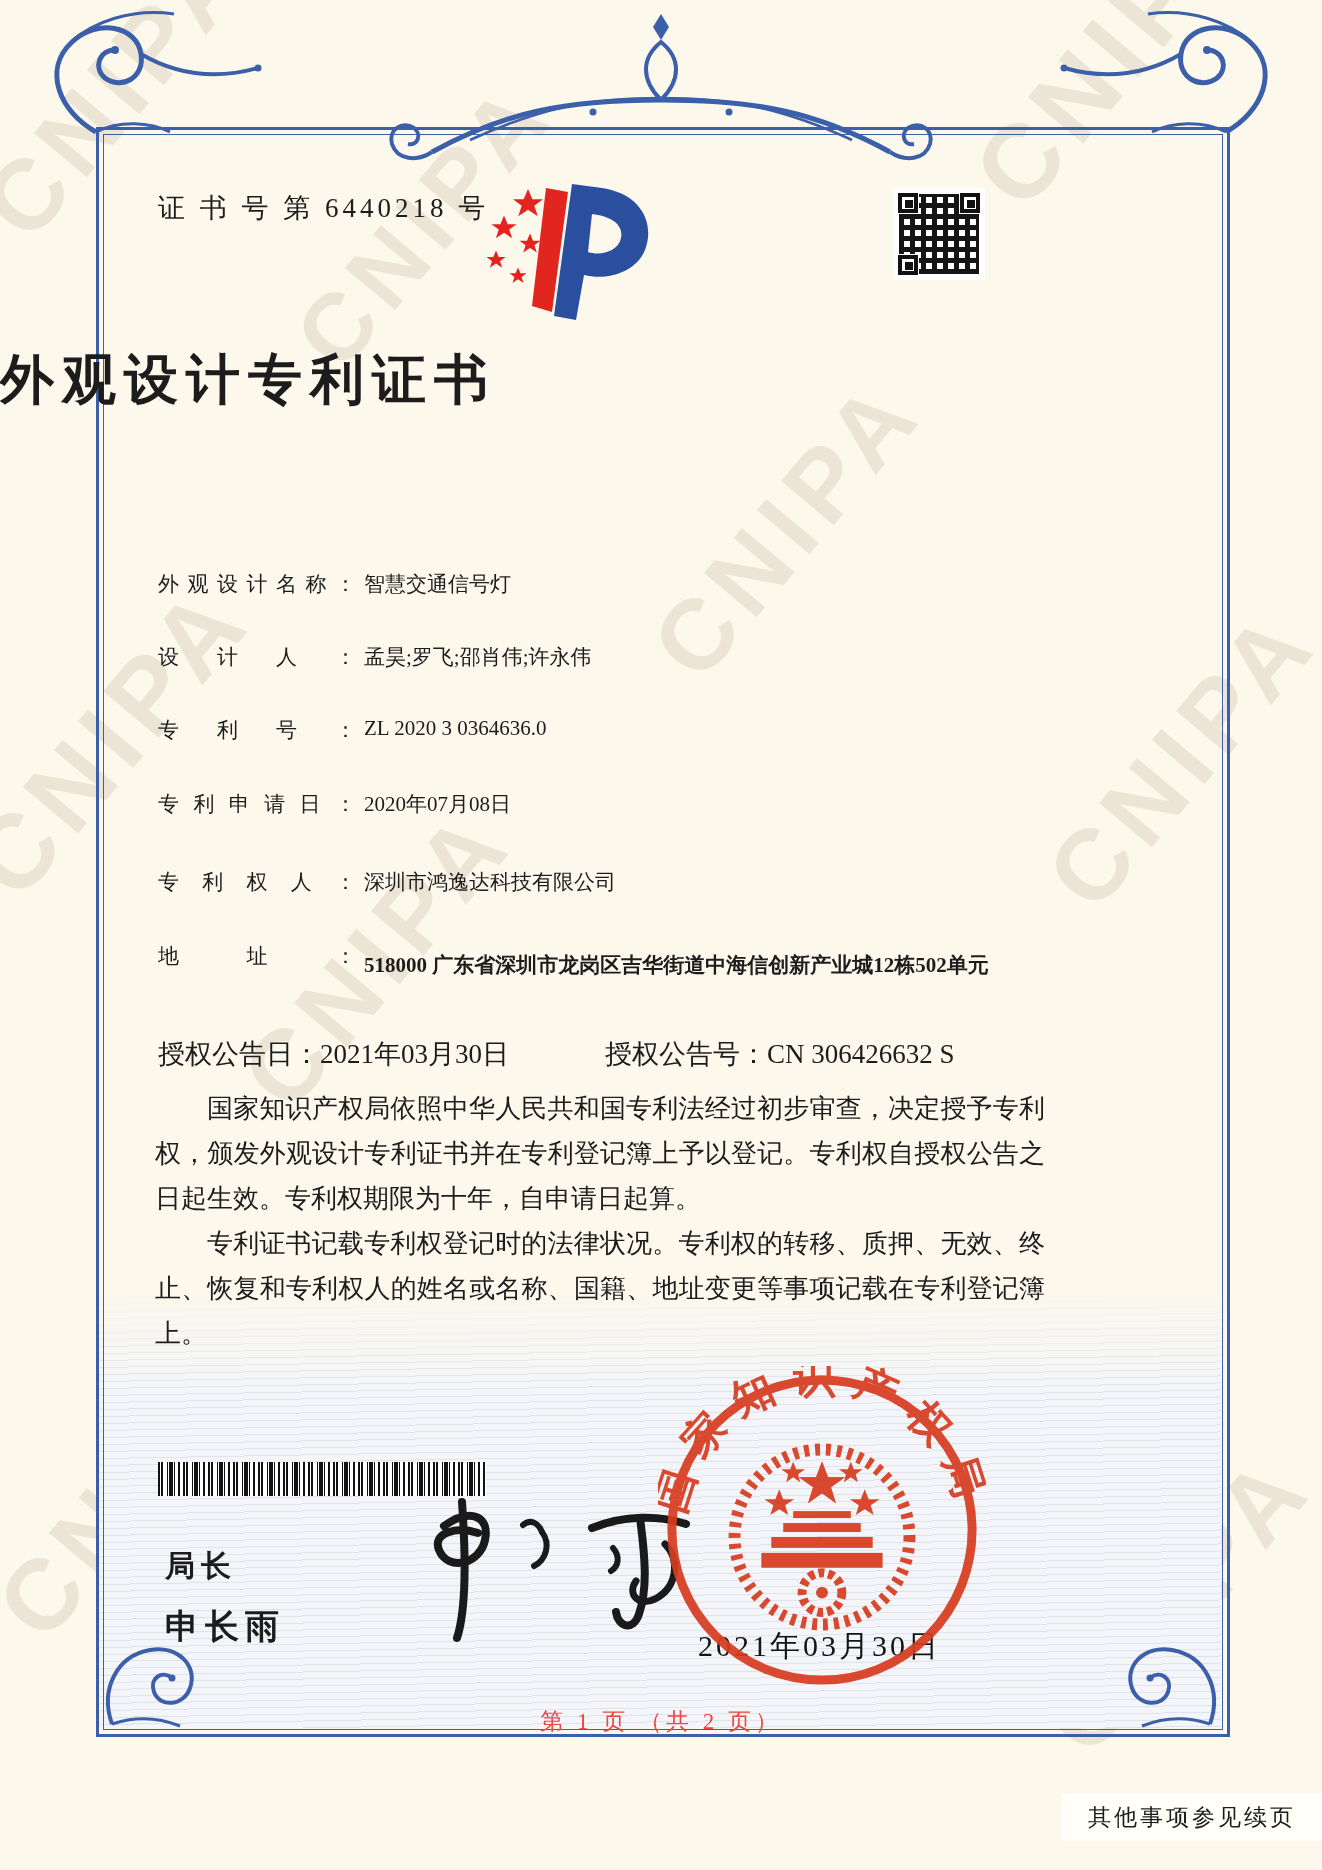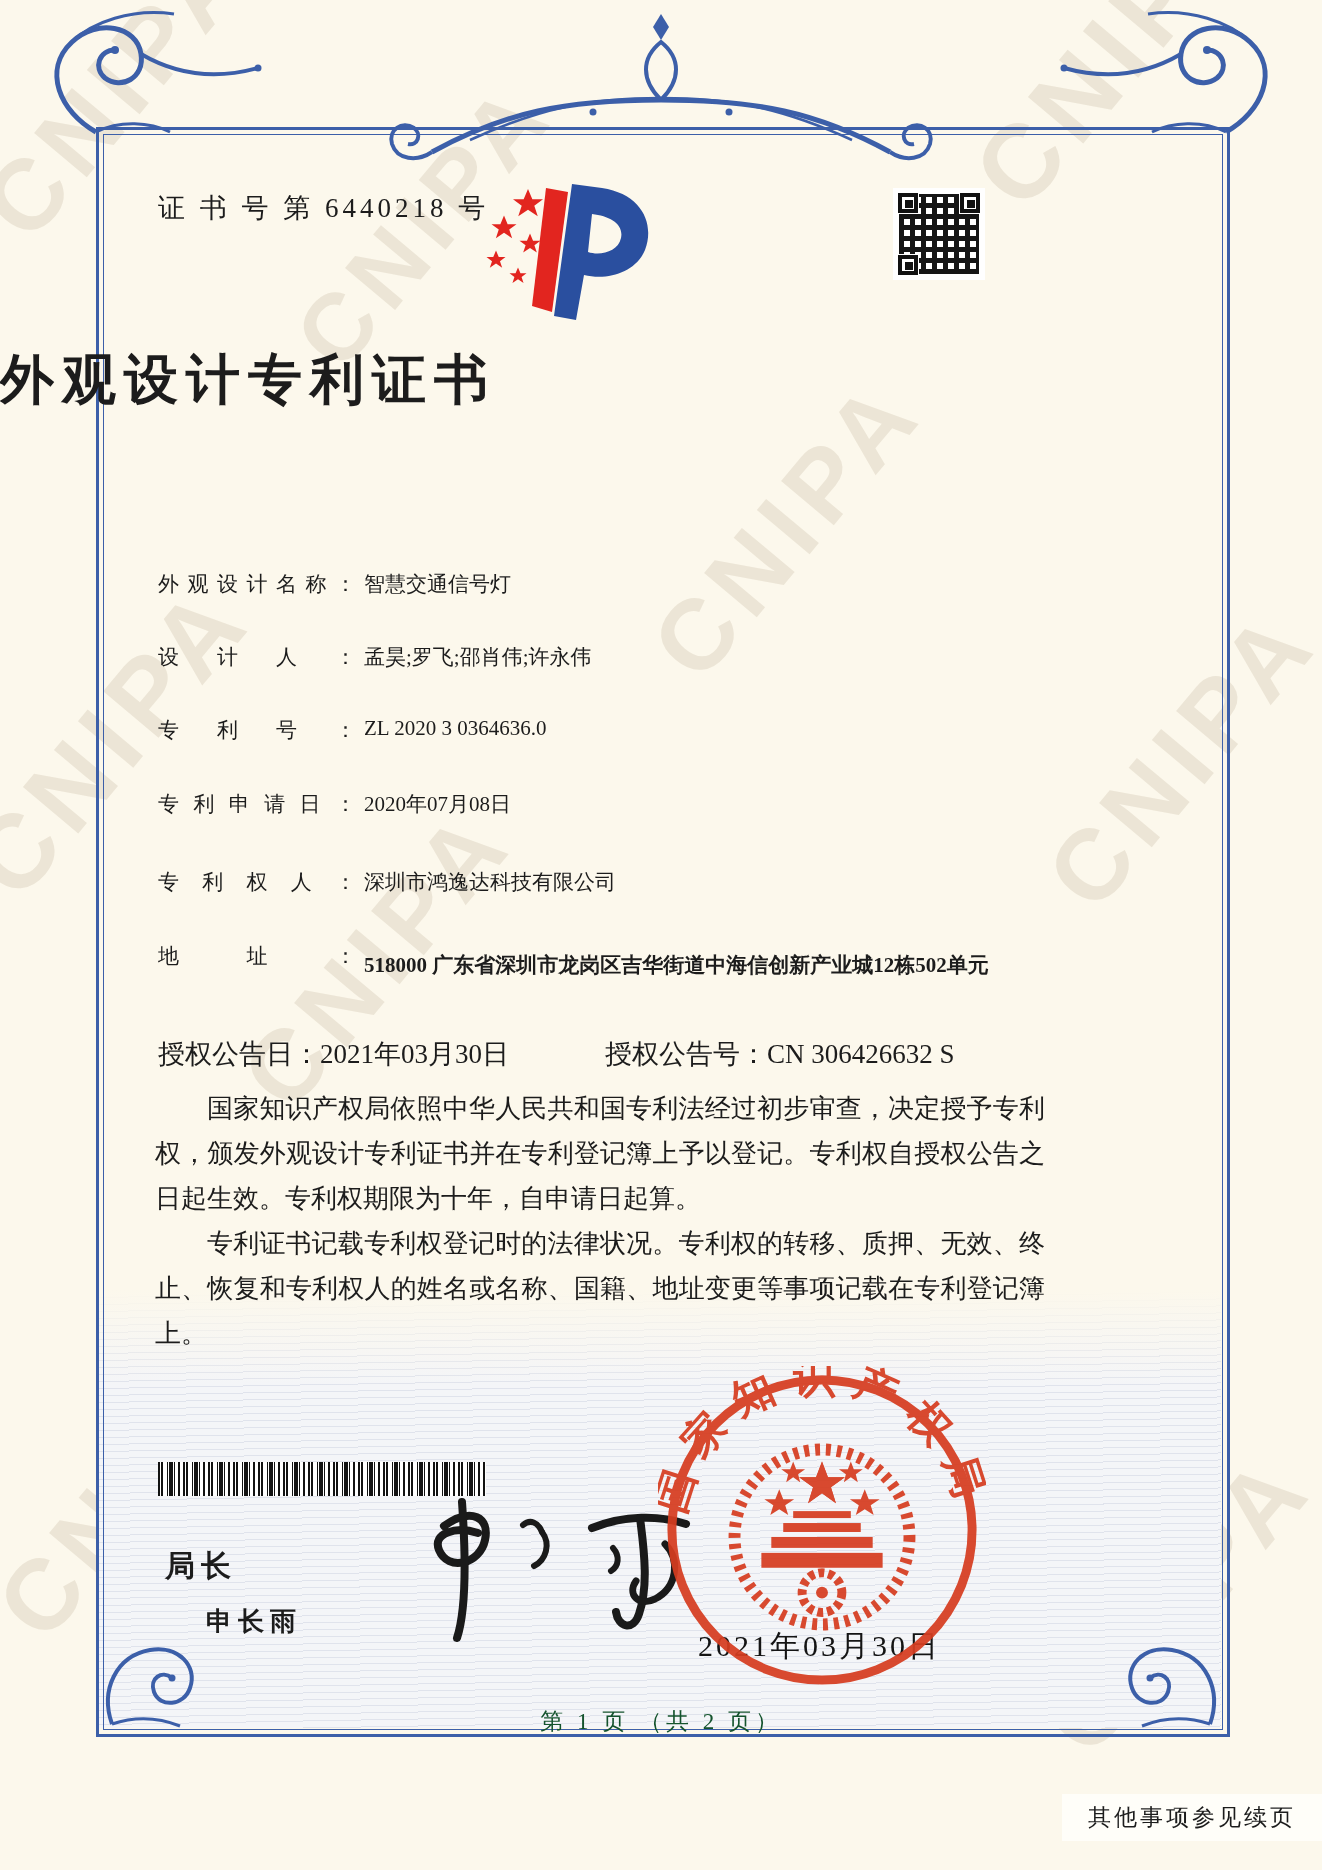--- a/index.html
+++ b/index.html
@@ -33,27 +33,27 @@
        repeating-linear-gradient(179deg,#e0e3ec 0px,#e0e3ec 1px,#f4f5f8 1px,#f4f5f8 7px);
   }
   
   .barcode{left:158px;top:1462px;width:328px;height:34px;
      background:repeating-linear-gradient(90deg,
        #121212 0 2px,#fff 2px 3px,#121212 3px 5px,#fff 5px 9px,
        #121212 9px 10px,#fff 10px 11px,#121212 11px 15px,#fff 15px 16px,
        #121212 16px 17px,#fff 17px 20px,#121212 20px 22px,#fff 22px 25px);}
   
   .director-label{left:165px;top:1546px;font-size:30px;font-family:"Liberation Sans",sans-serif;font-weight:600;letter-spacing:6px;}
-  .director-name{left:165px;top:1604px;font-size:26px;font-family:"Liberation Sans",sans-serif;font-weight:600;letter-spacing:6px;margin-left:41px;}
+  .director-name{left:165px;top:1604px;font-size:34px;font-family:"Liberation Sans",sans-serif;font-weight:600;letter-spacing:6px;}
   .signature{left:392px;top:1486px;}
   
   .seal{left:658px;top:1366px;opacity:.93;}
   .seal-date{left:698px;top:1626px;font-size:30px;letter-spacing:3px;color:#141414;z-index:3;}
   
-  .page-info{left:0;width:100%;top:1706px;text-align:center;font-size:23px;letter-spacing:4px;color:#14532d;}
+  .page-info{left:0;width:100%;top:1706px;text-align:center;font-size:23px;letter-spacing:4px;color:#ef4444;}
   .note{left:0;width:100%;top:1794px;text-align:right;font-size:23px;letter-spacing:3px;}
   .note span{background:#fffef9;padding:8px 26px;display:inline-block;}
   
   .qr{left:893px;top:188px;width:86px;height:86px;background:#fff;padding:3px;}
   .qr .mesh{position:absolute;left:6px;top:6px;width:80px;height:80px;
      background:
        repeating-linear-gradient(90deg,#151515 0 5px,transparent 5px 11px),
        repeating-linear-gradient(0deg,#151515 0 5px,transparent 5px 11px);}
   .finder{position:absolute;width:22px;height:22px;background:#fff;border:1px solid #fff;box-sizing:border-box;}
   .finder .fo{position:absolute;inset:0;border:4px solid #111;}

